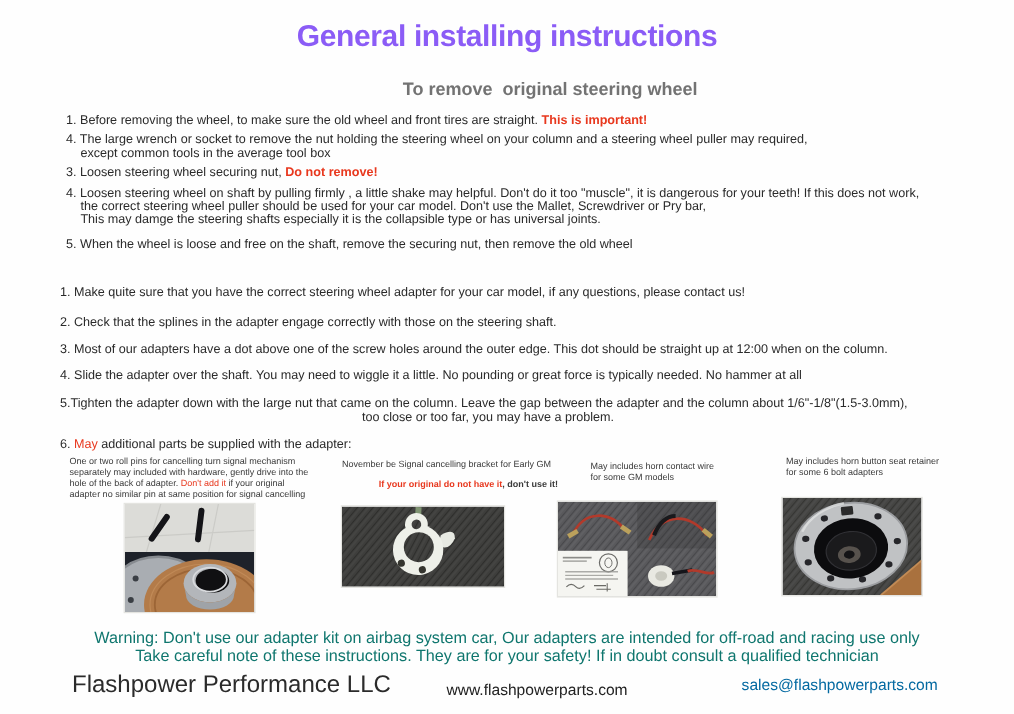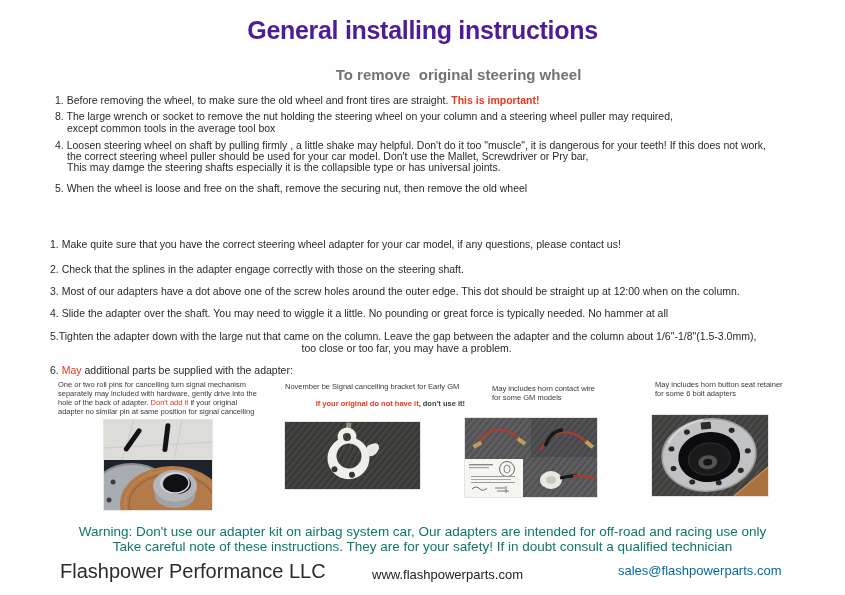--- a/index.html
+++ b/index.html
@@ -1,19 +1,19 @@
 <!DOCTYPE html>
 <html><head>
 <meta charset="utf-8">
 <style>
   html,body{margin:0;padding:0;background:#ffffff;}
   .page{position:relative;width:845px;height:595px;background:#fefefe;overflow:hidden;
         font-family:"Liberation Sans",sans-serif;color:#262626;}
   .title{position:absolute;top:16px;left:0;width:100%;text-align:center;
-         font-size:25px;font-weight:bold;letter-spacing:-0.3px;color:#4c1d95;}
+         font-size:25px;font-weight:bold;letter-spacing:-0.3px;color:#8b5cf6;}
   .subhead{position:absolute;left:0;width:100%;text-align:center;font-size:15px;
            font-weight:bold;color:#737373;white-space:pre;padding-left:36px;}
   .h-remove{top:66px;}
   .h-install{top:219px;}
   .list{position:absolute;font-size:10.5px;color:#2a2a2a;}
   .list .ln{white-space:nowrap;line-height:11px;}
   .list .cont{padding-left:12px;}
   .install .cont{padding-left:7px;text-align:center;}
   .remove{top:95px;left:55px;}
   .install{top:239px;left:50px;}
@@ -34,22 +34,23 @@
 <body>
 
 <div class="page">
 
   <div class="title">General installing instructions</div>
 
   <div class="subhead h-remove">To remove  original steering wheel</div>
 
   <div class="list remove">
     <div class="ln"><span>1. Before removing the wheel, to make sure the old wheel and front tires are straight. </span><span class="red b">This is important!</span></div>
-    <div class="ln" style="margin-top:5px"><span>8. The large wrench or socket to remove the nut holding the steering wheel on your column and a steering wheel puller may required,</span></div>
+    <div class="ln" style="margin-top:5px"><span>4. The large wrench or socket to remove the nut holding the steering wheel on your column and a steering wheel puller may required,</span></div>
     <div class="ln cont" style="margin-top:1px"><span>except common tools in the average tool box</span></div>
+    <div class="ln" style="margin-top:5px"><span>3. Loosen steering wheel securing nut, </span><span class="red b">Do not remove!</span></div>
     <div class="ln" style="margin-top:6px"><span>4. Loosen steering wheel on shaft by pulling firmly , a little shake may helpful. Don't do it too "muscle", it is dangerous for your teeth! If this does not work,</span></div>
     <div class="ln cont"><span>the correct steering wheel puller should be used for your car model. Don't use the Mallet, Screwdriver or Pry bar,</span></div>
     <div class="ln cont"><span>This may damge the steering shafts especially it is the collapsible type or has universal joints.</span></div>
     <div class="ln" style="margin-top:10px"><span>5. When the wheel is loose and free on the shaft, remove the securing nut, then remove the old wheel</span></div>
   </div>
 
 
   <div class="list install">
     <div class="ln"><span>1. Make quite sure that you have the correct steering wheel adapter for your car model, if any questions, please contact us!</span></div>
     <div class="ln" style="margin-top:14px"><span>2. Check that the splines in the adapter engage correctly with those on the steering shaft.</span></div>

